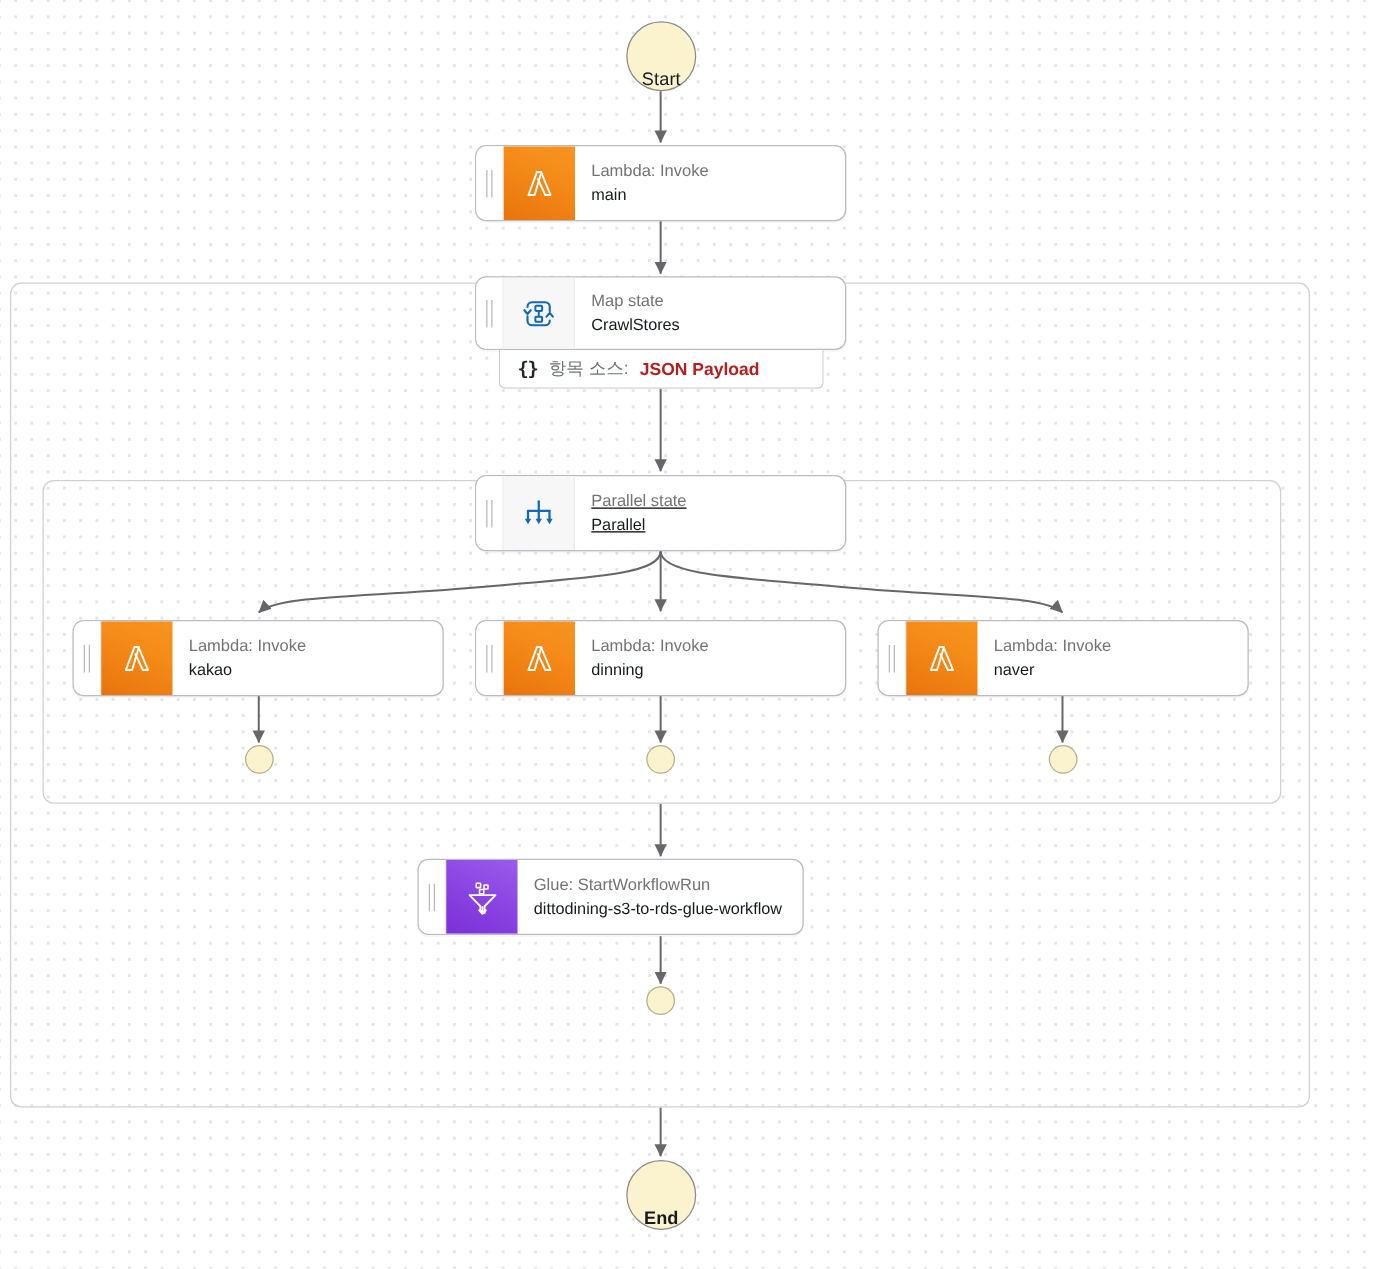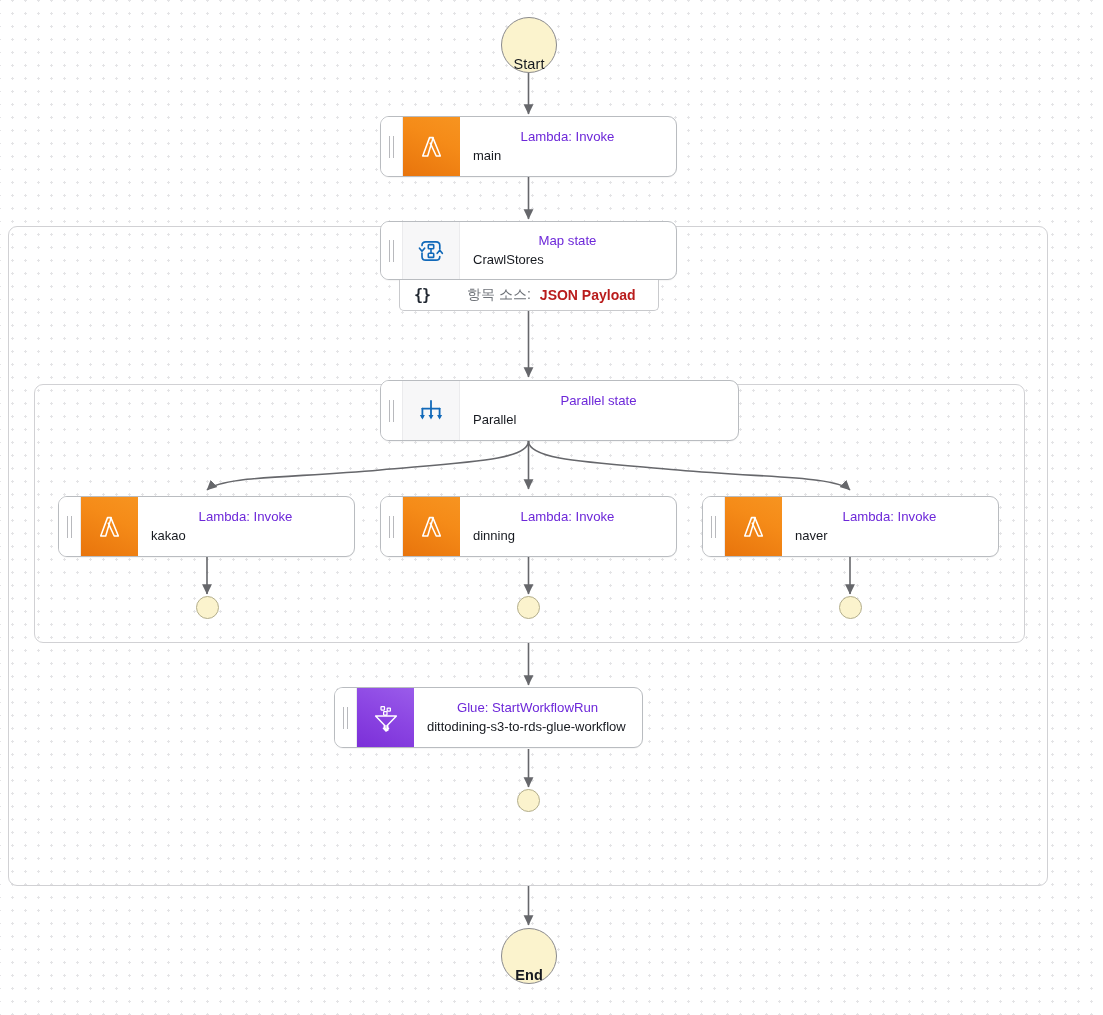--- a/index.html
+++ b/index.html
@@ -111,24 +111,23 @@
   .node-body {
     flex: 1 1 auto;
     display: flex;
     flex-direction: column;
     justify-content: center;
     padding: 0 14px 0 13px;
     min-width: 0;
   }
   .node-sub {
     font-size: 13.2px;
-    color: #6d28d9;
+    color: #737373;
     line-height: 1.35;
     white-space: nowrap;
-    text-align: center;
   }
   .node-title {
     font-size: 13px;
     color: #16191f;
     line-height: 1.35;
     white-space: nowrap;
     margin-top: 1px;
   }
 
   
@@ -145,21 +144,21 @@
     font-size: 14px;
     white-space: nowrap;
   }
   .sub-row .braces {
     font-family: "DejaVu Sans Mono", "Liberation Mono", monospace;
     font-weight: bold;
     font-size: 15px;
     color: #1f2630;
     letter-spacing: -1px;
   }
-  .sub-row .sr-label { color: #6e7278; margin-left: 28px; }
+  .sub-row .sr-label { color: #6e7278; }
   .sub-row .sr-value { color: #b91c1c; font-weight: bold; }
 
   svg.gl { display: block; }
 </style>
 </head>
 <body>
 
 <div id="canvas">
 
   <svg id="edges" viewBox="0 0 1103 1015" xmlns="http://www.w3.org/2000/svg">
@@ -236,21 +235,21 @@
       <div class="node-title">CrawlStores</div>
     </div>
   </div>
 
   <div class="sub-row" style="left:399px; top:280px; width:260px; height:31px;">
     <span class="braces">{}</span>
     <span class="sr-label">항목 소스:</span>
     <span class="sr-value">JSON Payload</span>
   </div>
 
-  <div class="node" style="left:380px; top:380px; width:359px; height:61px;">
+  <div class="node" style="left:380px; top:380px; width:297px; height:61px;text-decoration:underline;">
     <div class="node-handle">
         <i></i>
         <i></i>
       </div>
     <div class="node-icon plain">
       <svg class="gl" width="34" height="34" viewBox="0 0 34 34" aria-hidden="true">
         <line x1="17" y1="7" x2="17" y2="14.6" stroke="#1169b9" stroke-width="1.8" stroke-linecap="round"></line>
         <path d="M8.4 14.6 L25.6 14.6" stroke="#1169b9" stroke-width="1.8" stroke-linecap="round"></path>
         <line x1="8.4" y1="14.6" x2="8.4" y2="23" stroke="#1169b9" stroke-width="1.8" stroke-linecap="round"></line>
         <line x1="17" y1="14.6" x2="17" y2="23" stroke="#1169b9" stroke-width="1.8" stroke-linecap="round"></line>

